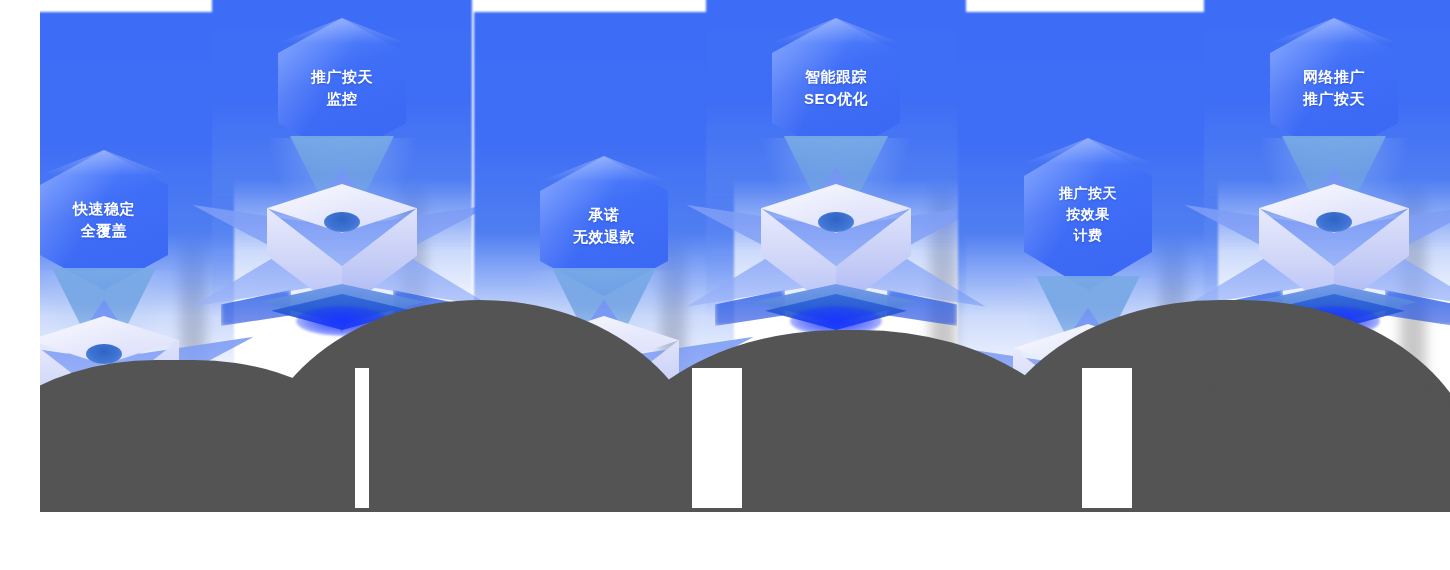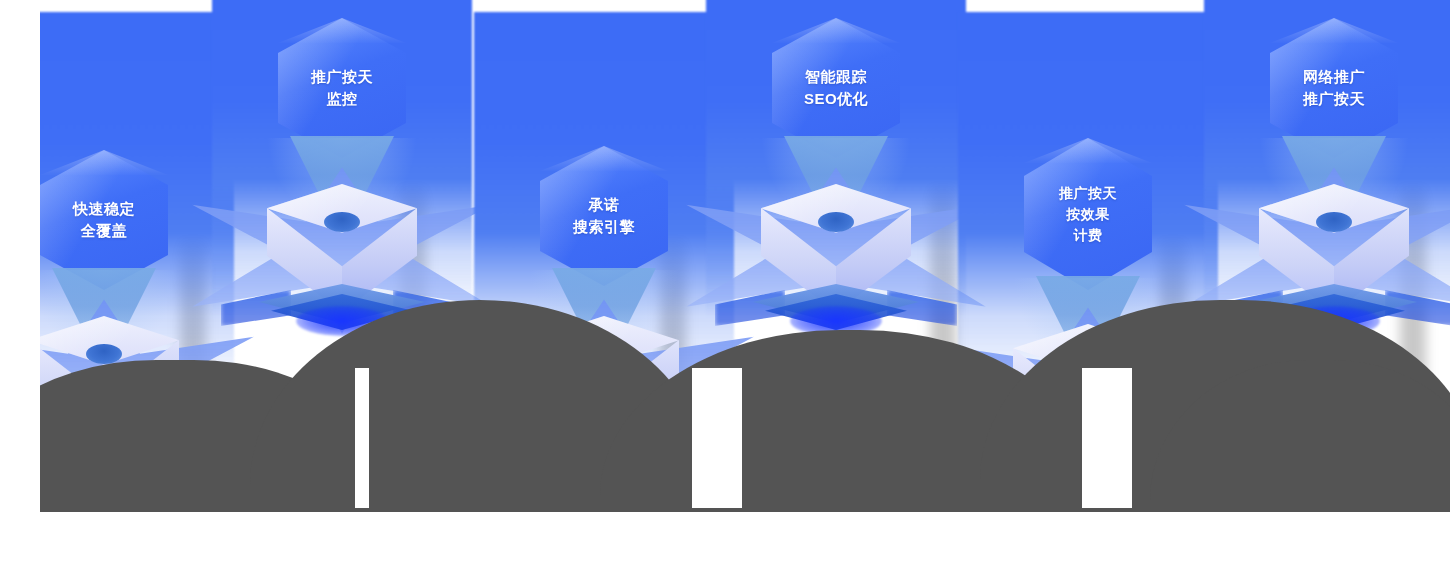--- a/index.html
+++ b/index.html
@@ -214,27 +214,27 @@
       <div class="wing-l"></div>
       <div class="wing-r"></div>
       <div class="plate"></div>
       <div class="plate2"></div>
       <div class="glowspot"></div>
     </div>
   </div>
 
   <div class="item" style="left:484px;top:20px;">
     <div class="wash" style="height:380px;"></div>
-    <div class="hexwrap" style="top:126px;">
+    <div class="hexwrap" style="top:136px;">
       <div class="hex"></div>
       <div class="hex-sheen"></div>
       <div class="hex-edge"></div>
       <div class="hex-text">
         <span>承诺</span>
-        <span>搜索引擎</span>
+        <span>无效退款</span>
       </div>
     </div>
     <div class="cone-glow" style="top:250px;"></div>
     <div class="cone" style="top:248px;"></div>
     <div class="star" style="top:276px;"></div>
     <div class="cube" style="top:296px;">
       <div class="top"></div>
       <div class="rim-hl"></div>
       <div class="face-l"></div>
       <div class="face-r"></div>

